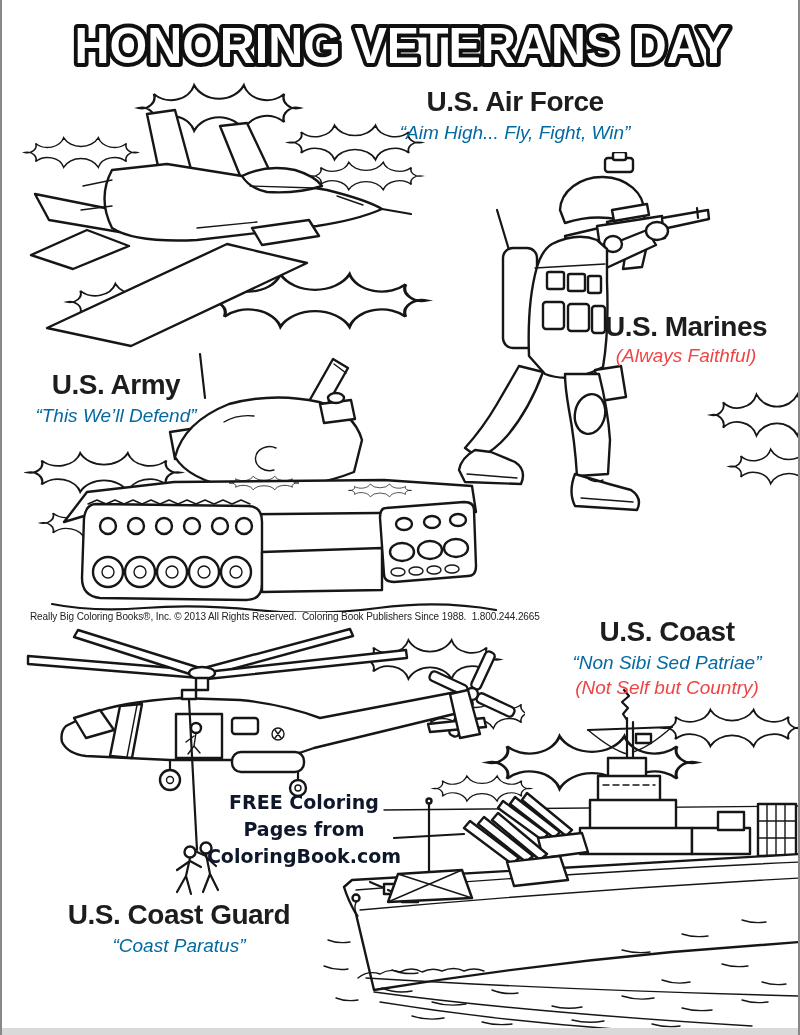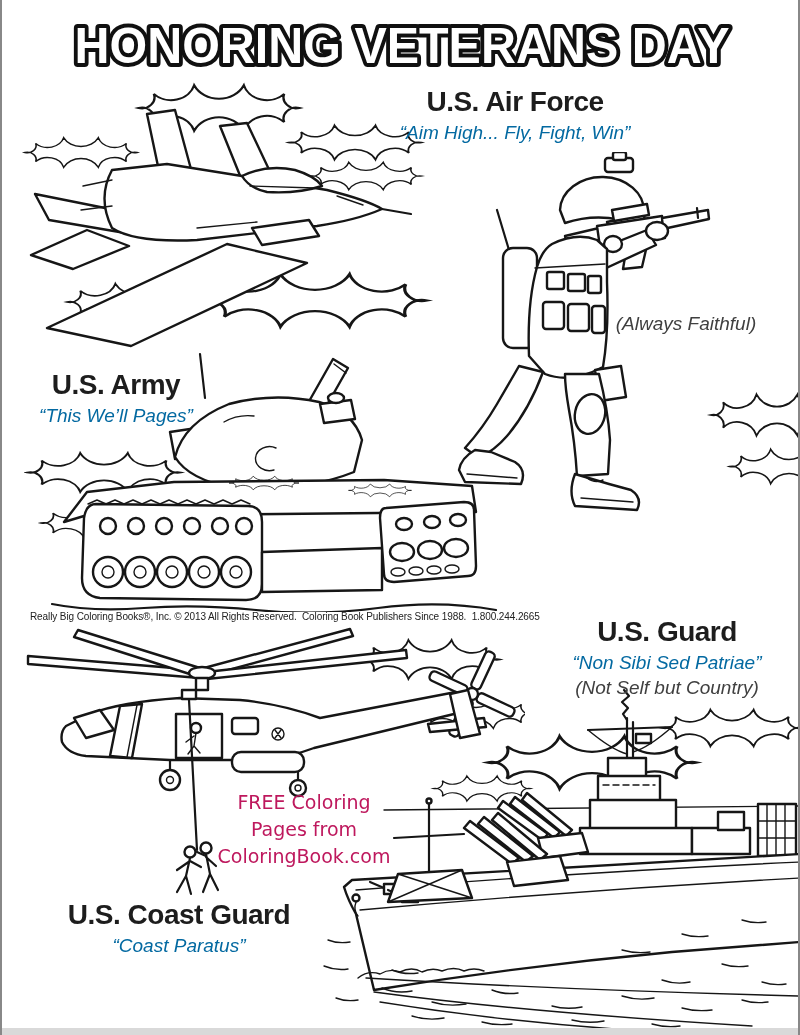--- a/index.html
+++ b/index.html
@@ -6,34 +6,34 @@
   .page {
     position:relative; width:796px; height:1035px; margin:0 auto;
     background:#ffffff; overflow:hidden;
     font-family:"Liberation Sans", sans-serif; color:#161616;
   }
   .ill { position:absolute; z-index:1; }
   .txt { position:absolute; z-index:2; }
   .branch { text-align:center; }
   .branch .name { font-weight:bold; font-size:28px; letter-spacing:-0.5px; color:#1d1d1d; line-height:32px; }
   .branch .motto { font-style:italic; font-size:19px; line-height:24px; margin-top:3px; color:#0369a1; }
-  .branch .translation { font-style:italic; font-size:19px; line-height:24px; margin-top:1px; color:#404040; }
+  .branch .translation { font-style:italic; font-size:19px; line-height:24px; margin-top:1px; color:#ef4444; }
   .branch-air-force   { left:333px; top:86px;  width:360px; }
   .branch-marines     { left:570px; top:311px; width:228px; }
   .branch-army        { left:3px;   top:369px; width:222px; }
   .branch-navy        { left:534px; top:616px; width:262px; }
   .branch-coast-guard { left:36px;  top:899px; width:282px; }
   .copyright {
     left:28px; top:611px; font-size:10px; letter-spacing:-0.1px;
     white-space:pre; color:#222;
   }
   .promo {
     left:182px; top:789px; width:240px; text-align:center;
-    font-family:"DejaVu Sans", sans-serif; font-weight:normal;
-    font-size:19px; line-height:27px; color:#be185d;
+    font-family:"DejaVu Sans", sans-serif; font-weight:bold;
+    font-size:19px; line-height:27px; color:#0f172a;
   }
   .promo span { display:block; }
   .title-wrap { left:0; top:14px; width:800px; height:64px; }
   .footer-strip { position:absolute; left:0; bottom:0; width:800px; height:7px; background:#d9d9d9; z-index:3; }
   svg .ln { fill:none; stroke:#161616; stroke-width:2.2; stroke-linecap:round; stroke-linejoin:round; }
   svg .fw { fill:#ffffff; stroke:#161616; stroke-width:2.4; stroke-linecap:round; stroke-linejoin:round; }
   svg .thin { fill:none; stroke:#161616; stroke-width:1.4; stroke-linecap:round; stroke-linejoin:round; }
 </style>
 </head>
 <body>
@@ -285,30 +285,31 @@
       </g>
     </g>
   </svg>
 
   <div class="txt branch branch-air-force">
     <div class="name">U.S. Air Force</div>
     <div class="motto">“Aim High... Fly, Fight, Win”</div>
   </div>
 
   <div class="txt branch branch-marines">
+    <div class="name">U.S. Marines</div>
     <div class="translation">(Always Faithful)</div>
   </div>
 
   <div class="txt branch branch-army">
     <div class="name">U.S. Army</div>
-    <div class="motto">“This We’ll Pages”</div>
+    <div class="motto">“This We’ll Defend”</div>
   </div>
 
   <div class="txt branch branch-navy">
-    <div class="name">U.S. Guard</div>
+    <div class="name">U.S. Coast</div>
     <div class="motto">“Non Sibi Sed Patriae”</div>
     <div class="translation">(Not Self but Country)</div>
   </div>
 
   <div class="txt branch branch-coast-guard">
     <div class="name">U.S. Coast Guard</div>
     <div class="motto">“Coast Paratus”</div>
   </div>
 
   <div class="txt copyright">Really Big Coloring Books®, Inc. © 2013 All Rights Reserved.  Coloring Book Publishers Since 1988.  1.800.244.2665</div>

